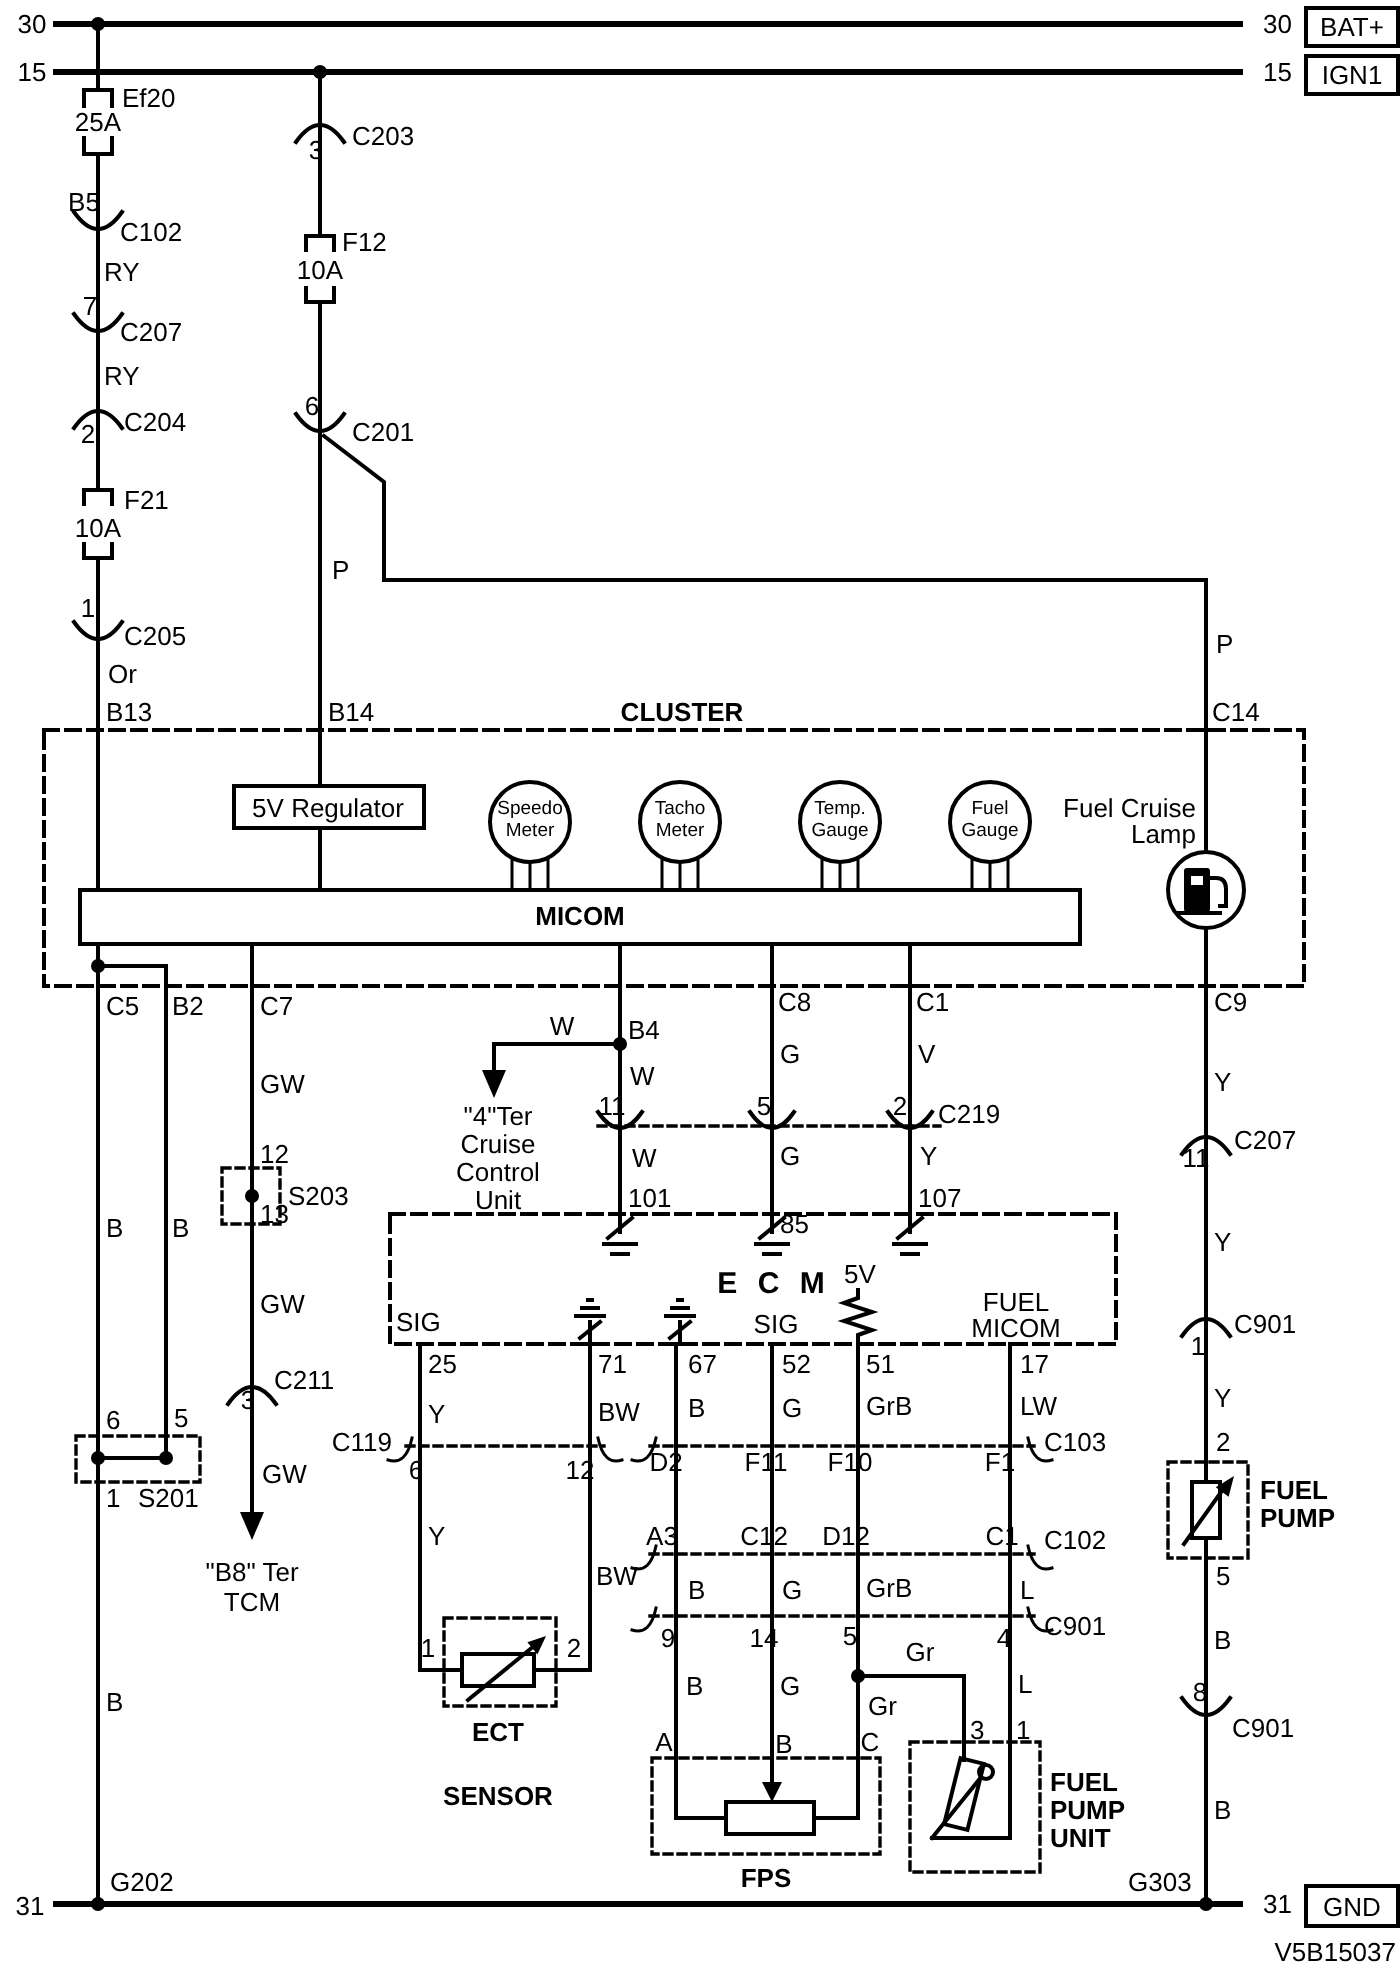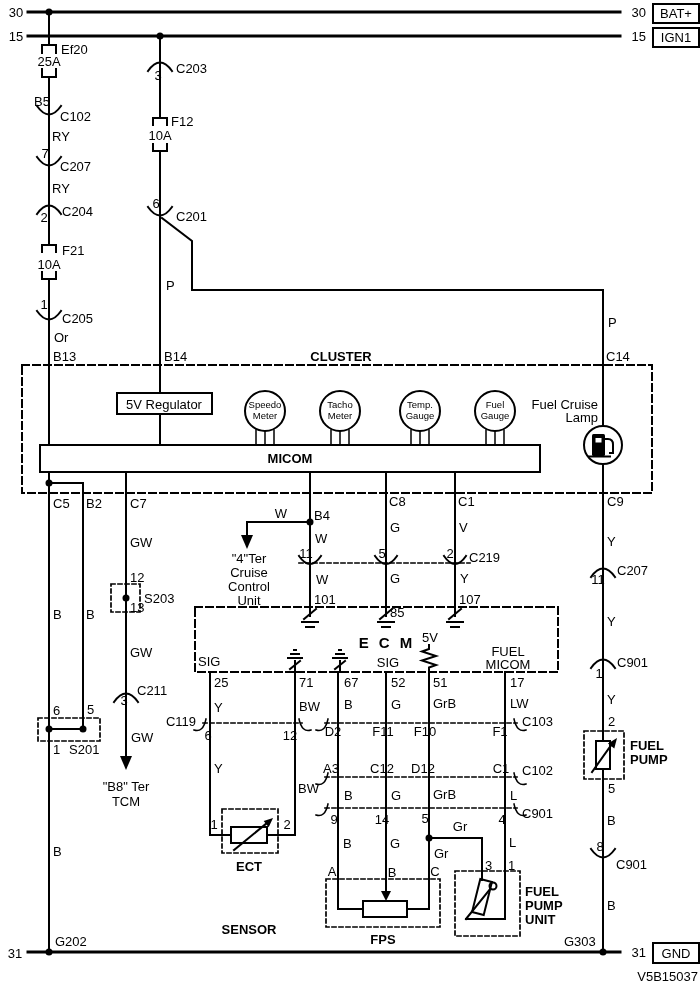--- a/index.html
+++ b/index.html
@@ -310,21 +310,21 @@
 
 <div class="lbl ra" style="left:196px;top:721px">C119</div>
 <div class="lbl" style="left:208px;top:735px">6</div>
 <div class="lbl" style="left:290px;top:735px">12</div>
 
 <div class="lbl la" style="left:214px;top:768px">Y</div>
 <div class="lbl la" style="left:298px;top:788px">BW</div>
 <div class="lbl" style="left:214px;top:824px">1</div>
 <div class="lbl" style="left:287px;top:824px">2</div>
 <div class="lbl b" style="left:249px;top:866px">ECT</div>
-<div class="lbl b" style="left:249px;top:929px">SENSOR</div>
+<div class="lbl b" style="left:249px;top:898px">SENSOR</div>
 
 <div class="lbl la" style="left:522px;top:721px">C103</div>
 <div class="lbl" style="left:333px;top:731px">D2</div>
 <div class="lbl" style="left:383px;top:731px">F11</div>
 <div class="lbl" style="left:425px;top:731px">F10</div>
 <div class="lbl" style="left:500px;top:731px">F1</div>
 
 <div class="lbl" style="left:331px;top:768px">A3</div>
 <div class="lbl" style="left:382px;top:768px">C12</div>
 <div class="lbl" style="left:423px;top:768px">D12</div>

